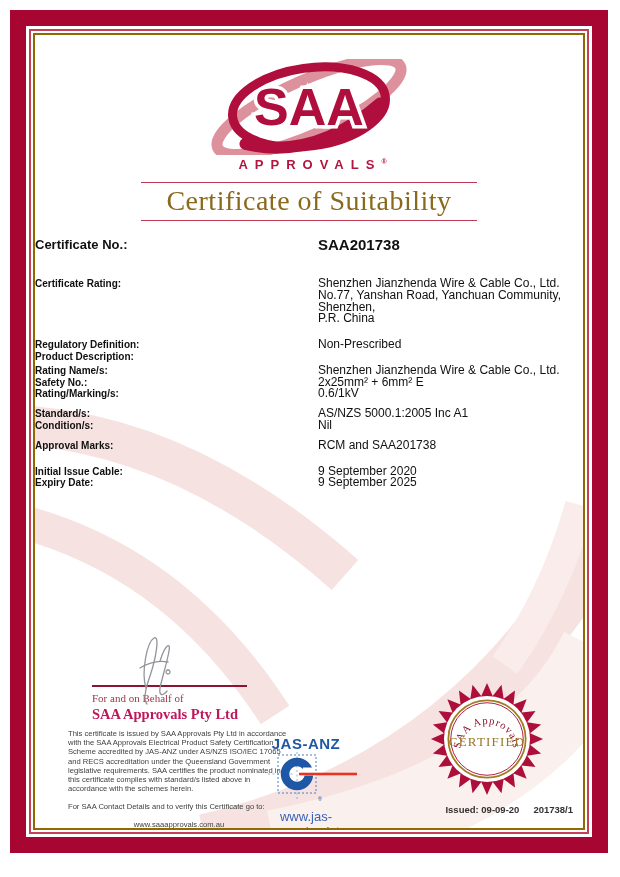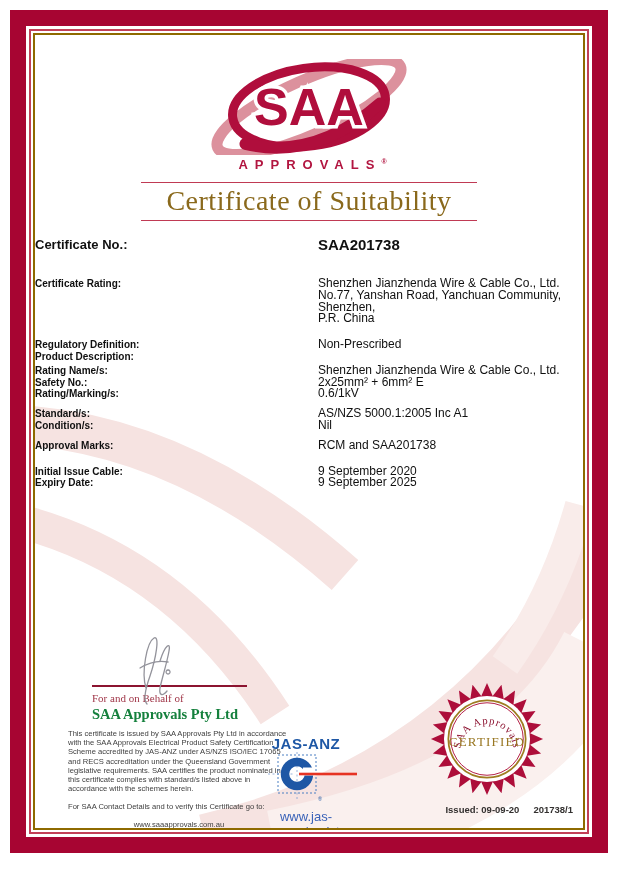--- a/index.html
+++ b/index.html
@@ -40,21 +40,21 @@
   .gap14 { margin-top:14px; }
   .gap26 { margin-top:25px; }
 
   
   .sig-block { position:absolute; left:33px; top:597px; width:170px;margin-left:24px; }
   .scribble  { position:absolute; left:24px; top:0; }
   .sig-line  { margin-top:53px; width:155px; border-top:2px solid #8c1430; }
   .behalf    { margin-top:5px; font-family:"Liberation Serif", serif;
                font-size:11px; color:#a03648; }
   .company   { margin-top:2px; font-family:"Liberation Serif", serif; font-weight:bold;
-               font-size:14.5px; color:#15803d; }
+               font-size:14.5px; color:#be185d; }
 
   
   .legal-block { position:absolute; left:33px; top:694px; width:222px;
                  font-size:7.6px; line-height:9.2px; color:#3d3d3d; }
   .contact-line { margin-top:9px; }
   .saa-url { margin-top:8px; text-align:center; color:#3d3d3d; }
 
   
   .jas-block { position:absolute; left:206px; top:700px; width:130px; text-align:center; }
   .jas-title { font-size:15px; font-weight:bold; color:#1e57a5; letter-spacing:0.5px; }

